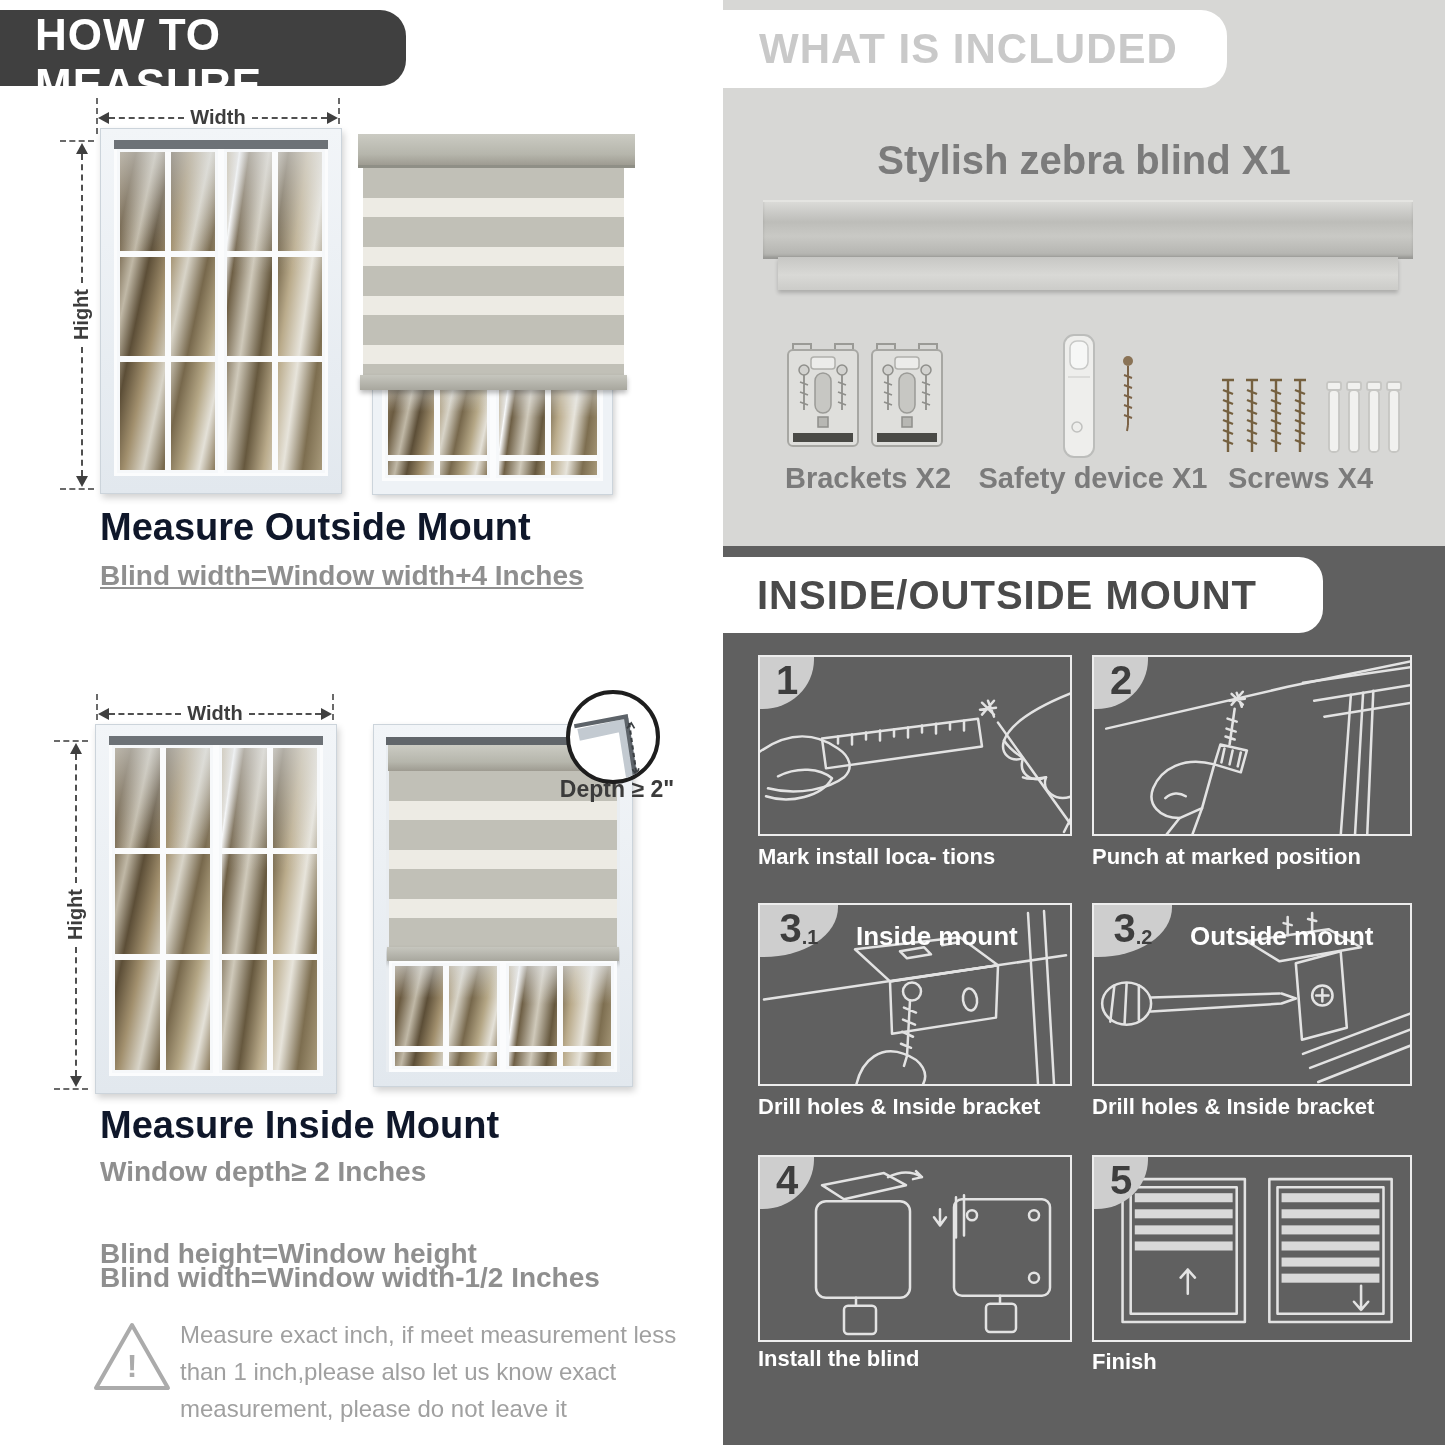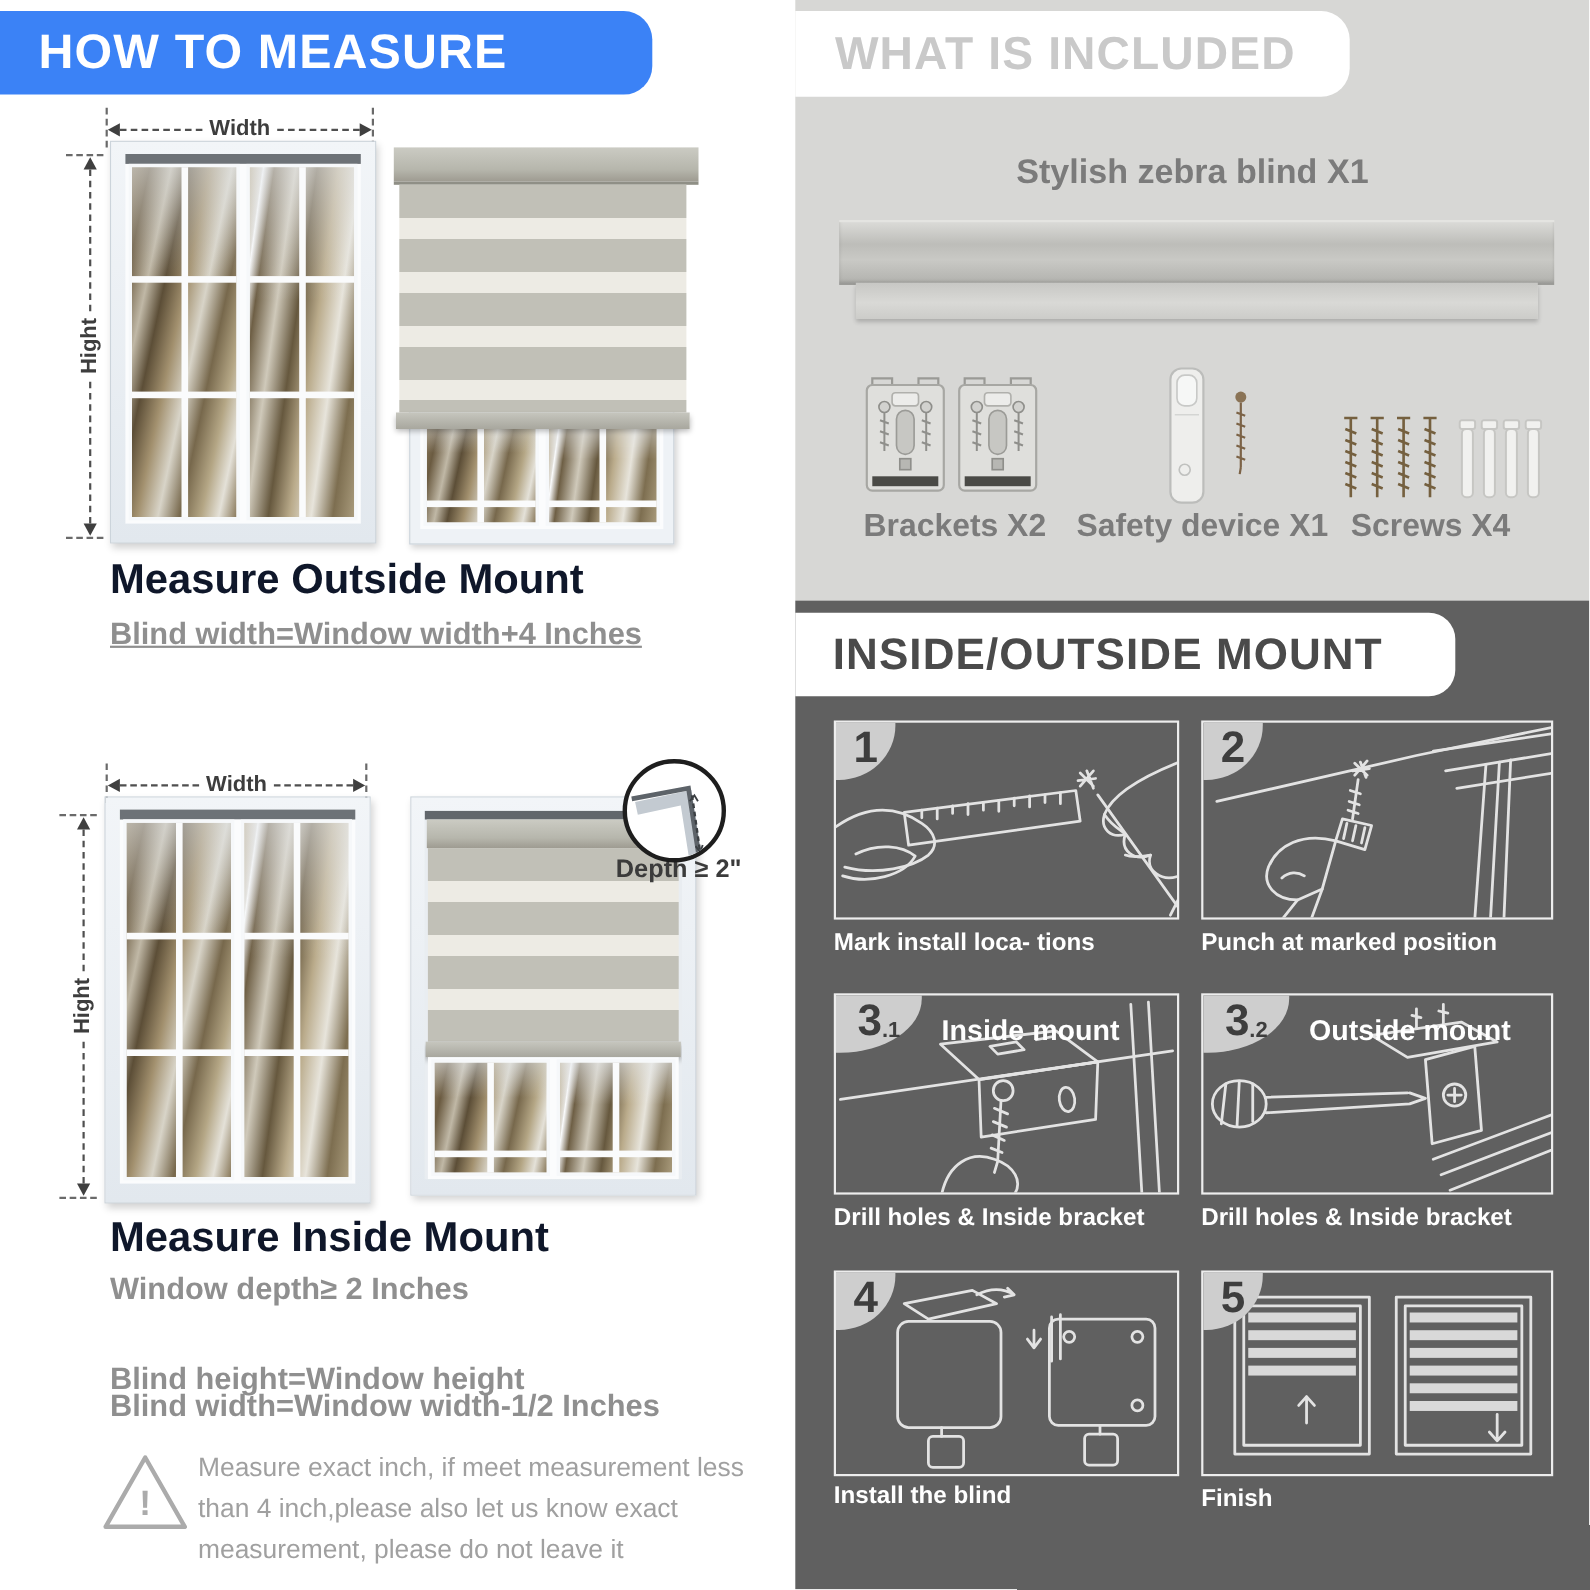--- a/index.html
+++ b/index.html
@@ -1,22 +1,22 @@
 <!DOCTYPE html>
 <html><head>
 <meta charset="utf-8">
 <style>
   html,body{margin:0;padding:0;background:#ffffff;}
   #canvas{position:relative;width:1445px;height:1445px;background:#ffffff;overflow:hidden;
           font-family:"Liberation Sans","DejaVu Sans",sans-serif;}
   .abs{position:absolute;}
 
   
-  .banner-how{left:0;top:10px;width:593px;height:76px;background:#3b82f6;
-    border-radius:0 26px 26px 0;display:flex;align-items:center;padding-left:35px;box-sizing:border-box;}
+  .banner-how{left:0;top:10px;width:406px;height:76px;background:#404040;
+    border-radius:0 26px 26px 0;display:flex;align-items:flex-start;padding-left:35px;box-sizing:border-box;}
   .banner-how span{font-size:44px;font-weight:bold;color:#ffffff;letter-spacing:1px;}
 
   .h-heading{font-size:38px;font-weight:bold;color:#0f172a;}
   .h-line{font-size:28px;font-weight:bold;color:#8f8f8f;}
 
   
   .h-arrow{display:flex;align-items:center;}
   .h-arrow .lbl{font-size:20px;font-weight:bold;color:#3d3d3d;padding:0 6px;white-space:nowrap;}
   .dash{flex:1;height:0;border-top:2px dashed #4f4f4f;}
   .tri-l{width:0;height:0;border-top:6px solid transparent;border-bottom:6px solid transparent;border-right:11px solid #3f3f3f;}
@@ -50,21 +50,21 @@
 
   
   .note-text{font-size:24px;line-height:37px;color:#a0a0a0;font-weight:500;}
 
   
   .included-panel{left:723px;top:0;width:722px;height:546px;background:#d7d7d5;}
   .banner-included{position:absolute;left:0;top:10px;width:504px;height:78px;background:#ffffff;
     border-radius:0 26px 26px 0;display:flex;align-items:center;padding-left:36px;box-sizing:border-box;}
   .banner-included span{font-size:42px;font-weight:bold;color:#c9c9c9;letter-spacing:1px;}
   .product-label{position:absolute;left:0;right:0;top:138px;text-align:center;
-    font-size:31px;font-weight:bold;color:#7b7b7b;}
+    font-size:40px;font-weight:bold;color:#7b7b7b;}
   .headrail-top{position:absolute;left:40px;top:200px;width:650px;height:57px;
     background:linear-gradient(180deg,#dadad7 0%,#bdbdb9 35%,#c9c9c5 60%,#b0b0ac 100%);
     border-top:2px solid #e4e4e1;box-shadow:inset 0 -3px 3px rgba(0,0,0,.14);}
   .headrail-lip{position:absolute;left:55px;top:257px;width:620px;height:33px;
     background:linear-gradient(180deg,#c7c7c4,#d9d9d6 55%,#ccccc9);box-shadow:0 3px 4px rgba(0,0,0,.2);}
   .hw-label{position:absolute;top:462px;text-align:center;font-size:29px;font-weight:bold;color:#7b7b7b;}
 
   
   .mount-panel{left:723px;top:546px;width:722px;height:899px;background:#606060;}
   .banner-mount{position:absolute;left:0;top:11px;width:600px;height:76px;background:#ffffff;
@@ -234,21 +234,21 @@
   <div class="abs h-line" style="left:100px;top:1156px;">Window depth≥ 2 Inches</div>
   <div class="abs h-line" style="left:100px;top:1262px;">Blind width=Window width-1/2 Inches</div>
   <div class="abs h-line" style="left:100px;top:1238px;">Blind height=Window height</div>
 
   <div class="abs" style="left:90px;top:1318px;width:84px;height:80px;">
     <svg viewBox="0 0 84 80" style="width:100%;height:100%;">
       <path d="M42,7 L78,70 L6,70 Z" fill="none" stroke="#ababab" stroke-width="4" stroke-linejoin="round"></path>
     </svg>
     <div class="abs" style="left:0;right:0;top:30px;text-align:center;font-size:32px;font-weight:bold;color:#ababab;">!</div>
   </div>
-  <div class="abs note-text" style="left:180px;top:1316px;width:500px;">Measure exact inch, if meet measurement less than 4 inch,please also let us know exact measurement, please do not leave it</div>
+  <div class="abs note-text" style="left:180px;top:1316px;width:500px;">Measure exact inch, if meet measurement less than 1 inch,please also let us know exact measurement, please do not leave it</div>
 
   <div class="abs included-panel">
     <div class="banner-included">
       <span>WHAT IS INCLUDED</span>
     </div>
     <div class="product-label">Stylish zebra blind X1</div>
 
     <div class="headrail-top"></div>
     <div class="headrail-lip"></div>
 

